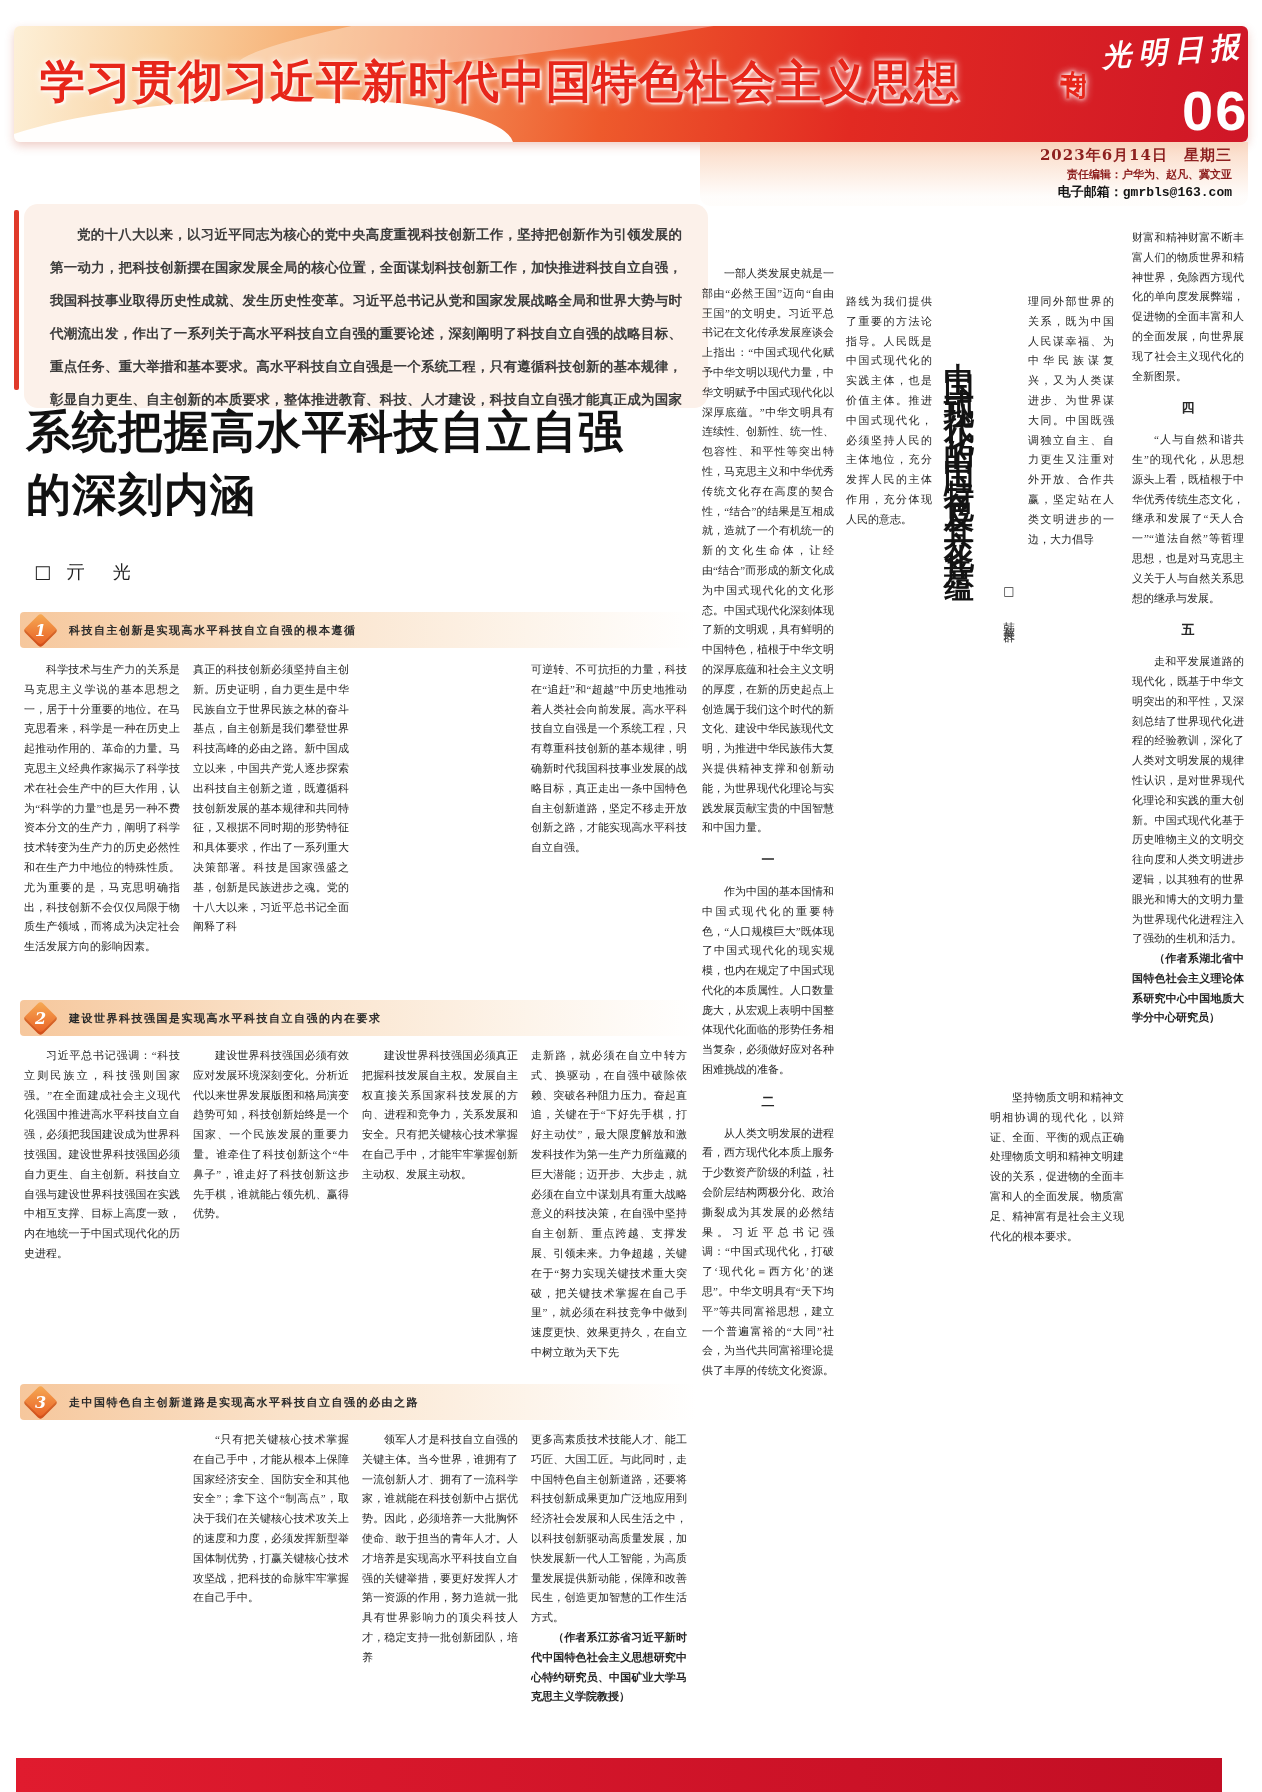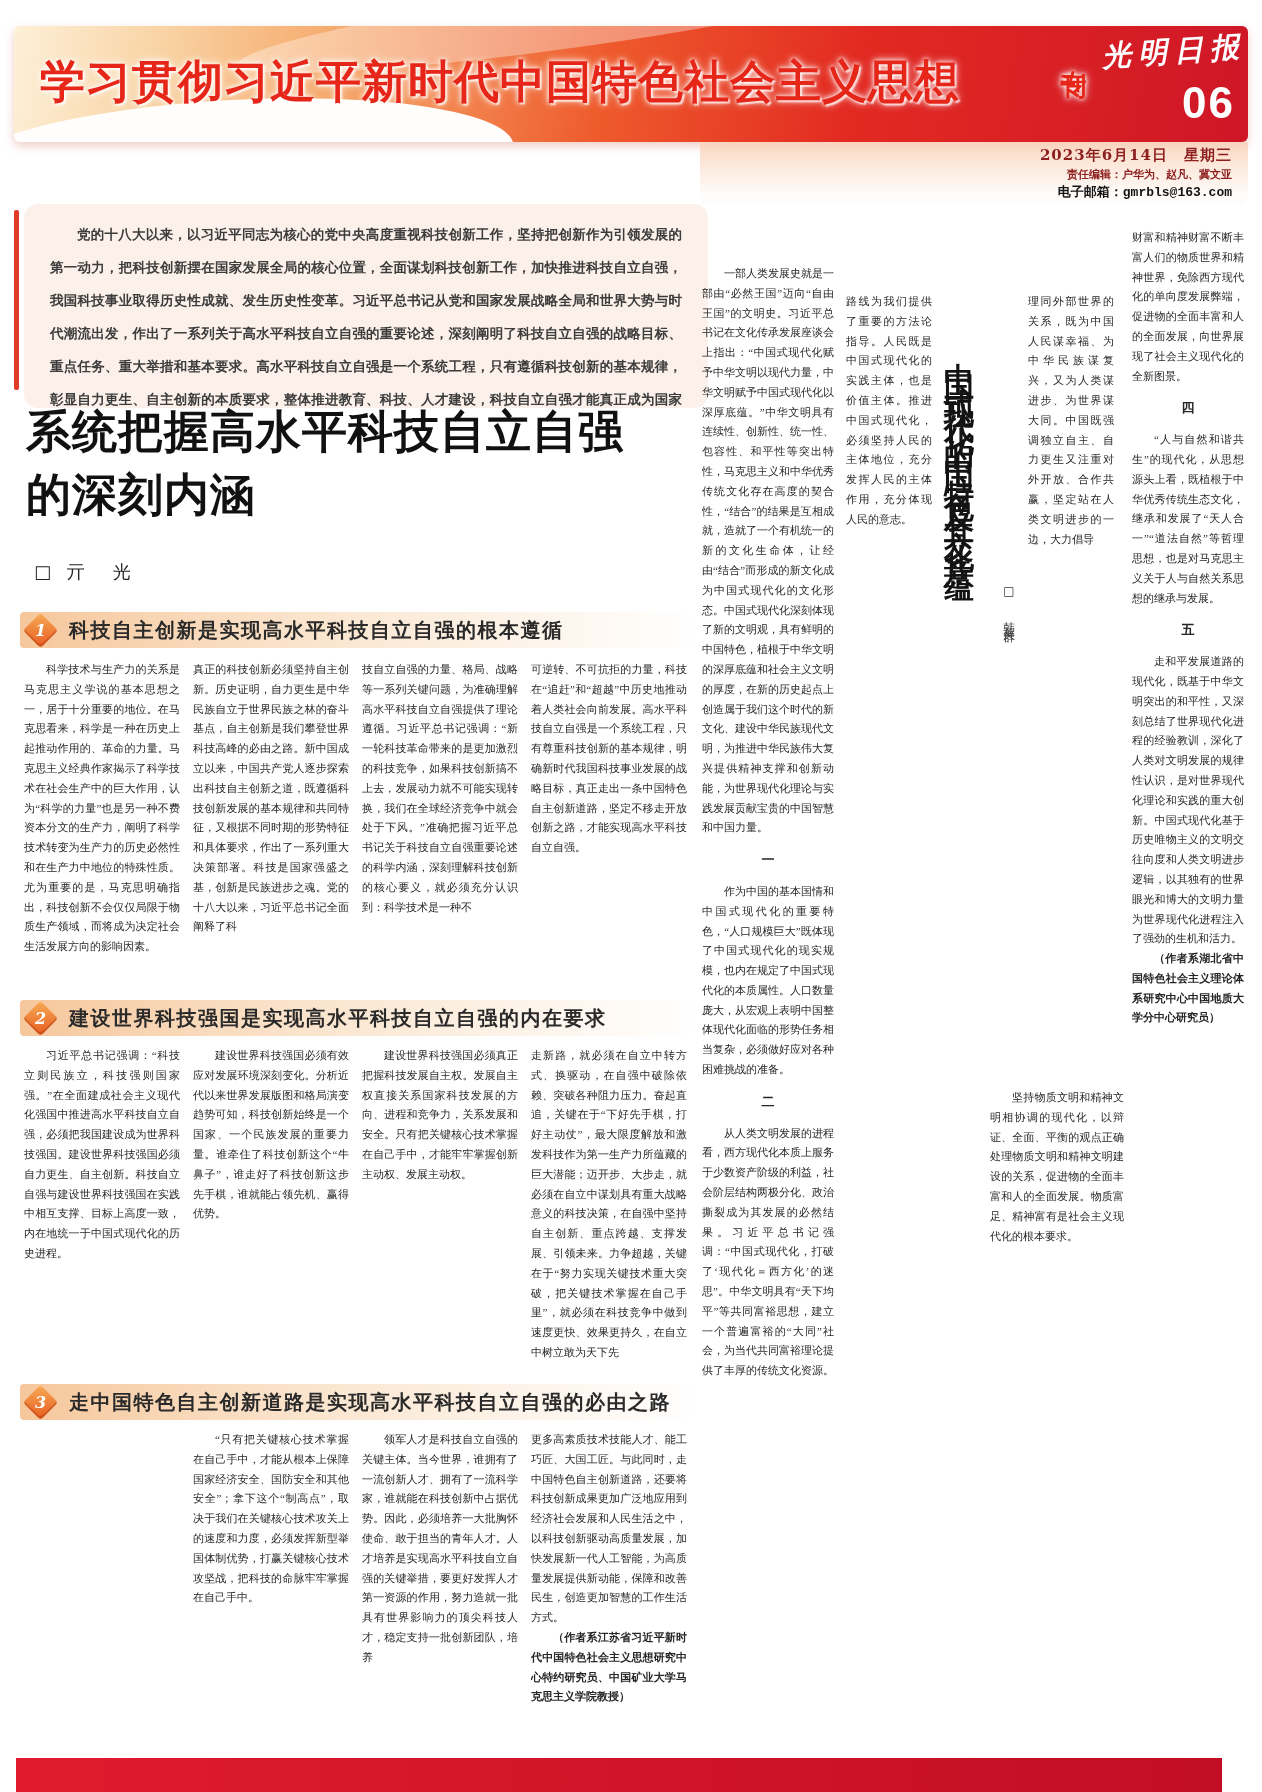--- a/index.html
+++ b/index.html
@@ -15,21 +15,21 @@
   .banner::after{content:"";position:absolute;left:220px;top:-40px;width:700px;height:60px;
     background:rgba(255,255,255,.35);transform:rotate(-8deg);border-radius:50%;}
   .banner-title{position:absolute;left:26px;top:26px;font-family:"Liberation Sans","DejaVu Sans",sans-serif;
     font-weight:bold;font-size:45px;letter-spacing:1px;color:#e7261a;white-space:nowrap;z-index:3;
     text-shadow:0 0 4px #fff,0 0 9px rgba(255,255,255,.95),2px 2px 1px rgba(255,255,255,.6);}
   .banner-sub{position:absolute;left:1043px;top:22px;writing-mode:vertical-rl;z-index:3;
     font-family:"Liberation Sans",sans-serif;font-weight:bold;font-size:26px;letter-spacing:4px;color:#e7261a;
     text-shadow:0 0 4px #fff,0 0 8px rgba(255,255,255,.9);}
   .paper-name{position:absolute;left:1088px;top:6px;z-index:3;color:#fff;font-size:29px;font-weight:bold;
     letter-spacing:7px;transform:rotate(-4deg);font-style:italic;white-space:nowrap;}
-  .page-number{position:absolute;left:1168px;top:52px;z-index:3;color:#fff;font-size:44px;font-weight:bold;
+  .page-number{position:absolute;left:1168px;top:52px;z-index:3;color:#fff;font-size:56px;font-weight:bold;
     font-family:"Liberation Sans",sans-serif;letter-spacing:2px;}
 
   .banner-tail{position:absolute;left:700px;top:142px;width:548px;height:64px;
     background:linear-gradient(180deg,rgba(250,210,185,.85),rgba(253,244,236,.2) 85%);border-radius:0 0 10px 10px;}
   .dateblock{position:absolute;left:860px;top:148px;width:372px;text-align:right;z-index:4;line-height:1;}
   .date-line{font-size:15px;font-weight:bold;color:#8d1f1f;letter-spacing:1px;}
   .editors-line{font-size:11px;font-weight:bold;color:#8d1f1f;margin-top:6px;}
   .email-line{font-size:13px;font-weight:bold;color:#141414;margin-top:6px;font-family:Liberation Mono, monospace;}
 
   
@@ -42,21 +42,21 @@
   .headline{position:absolute;left:26px;top:400px;width:640px;font-size:45px;line-height:63px;
     font-weight:bold;color:#111;letter-spacing:1px;}
   .byline-left{position:absolute;left:34px;top:560px;font-size:18px;letter-spacing:5px;color:#222;}
 
   .sec-h{position:absolute;left:20px;width:676px;height:36px;border-radius:4px;display:flex;align-items:center;
     background:linear-gradient(90deg,#f6c79c 0%,#fae3cb 40%,#fdf4ea 75%,rgba(255,255,255,0) 100%);}
   .dia{width:25px;height:25px;transform:rotate(45deg);border-radius:4px;flex:0 0 25px;
     background:linear-gradient(135deg,#f6ac55,#e85a21);box-shadow:inset -2px -2px 0 rgba(140,30,0,.25);
     display:flex;align-items:center;justify-content:center;margin:0 16px 0 8px;}
   .dia span{transform:rotate(-45deg);color:#fff;font-style:italic;font-weight:bold;font-size:16px;}
-  .sec-title{font-size:20px;font-weight:bold;color:#2a2a2a;letter-spacing:1.5px;white-space:nowrap;}
+  .sec-title{font-size:11px;font-weight:bold;color:#2a2a2a;letter-spacing:1.5px;white-space:nowrap;}
 
   .col{position:absolute;font-size:11px;line-height:19.8px;text-align:justify;color:#262626;overflow:hidden;font-family:Liberation Serif, serif;}
   .col p{margin:0;text-indent:2em;}
   .col p.noindent{text-indent:0;}
   .col .author{font-weight:bold;}
   .marker{text-align:center !important;text-indent:0 !important;font-weight:bold;margin:12px 0 !important;font-size:13px;}
 
   
   .s1c{top:660px;height:332px;} .s2c{top:1046px;height:330px;} .s3c{top:1430px;height:330px;}
   .cl1{left:24px;width:156px;} .cl2{left:193px;width:156px;} .cl3{left:362px;width:156px;} .cl4{left:531px;width:156px;}
@@ -112,23 +112,20 @@
     <div class="dia">
         <span>1</span>
       </div>
     <div class="sec-title">科技自主创新是实现高水平科技自立自强的根本遵循</div>
   </div>
   <div class="col s1c cl1">
       <p>科学技术与生产力的关系是马克思主义学说的基本思想之一，居于十分重要的地位。在马克思看来，科学是一种在历史上起推动作用的、革命的力量。马克思主义经典作家揭示了科学技术在社会生产中的巨大作用，认为“科学的力量”也是另一种不费资本分文的生产力，阐明了科学技术转变为生产力的历史必然性和在生产力中地位的特殊性质。尤为重要的是，马克思明确指出，科技创新不会仅仅局限于物质生产领域，而将成为决定社会生活发展方向的影响因素。</p>
     </div>
   <div class="col s1c cl2">
       <p class="noindent">真正的科技创新必须坚持自主创新。历史证明，自力更生是中华民族自立于世界民族之林的奋斗基点，自主创新是我们攀登世界科技高峰的必由之路。新中国成立以来，中国共产党人逐步探索出科技自主创新之道，既遵循科技创新发展的基本规律和共同特征，又根据不同时期的形势特征和具体要求，作出了一系列重大决策部署。科技是国家强盛之基，创新是民族进步之魂。党的十八大以来，习近平总书记全面阐释了科</p>
-    </div>
-  <div class="col s1c cl3">
-      <p class="noindent">技自立自强的力量、格局、战略等一系列关键问题，为准确理解高水平科技自立自强提供了理论遵循。习近平总书记强调：“新一轮科技革命带来的是更加激烈的科技竞争，如果科技创新搞不上去，发展动力就不可能实现转换，我们在全球经济竞争中就会处于下风。”准确把握习近平总书记关于科技自立自强重要论述的科学内涵，深刻理解科技创新的核心要义，就必须充分认识到：科学技术是一种不</p>
     </div>
   <div class="col s1c cl4">
       <p class="noindent">可逆转、不可抗拒的力量，科技在“追赶”和“超越”中历史地推动着人类社会向前发展。高水平科技自立自强是一个系统工程，只有尊重科技创新的基本规律，明确新时代我国科技事业发展的战略目标，真正走出一条中国特色自主创新道路，坚定不移走开放创新之路，才能实现高水平科技自立自强。</p>
     </div>
 
   <div class="sec-h" style="top:1000px;">
     <div class="dia">
         <span>2</span>
       </div>
     <div class="sec-title">建设世界科技强国是实现高水平科技自立自强的内在要求</div>

